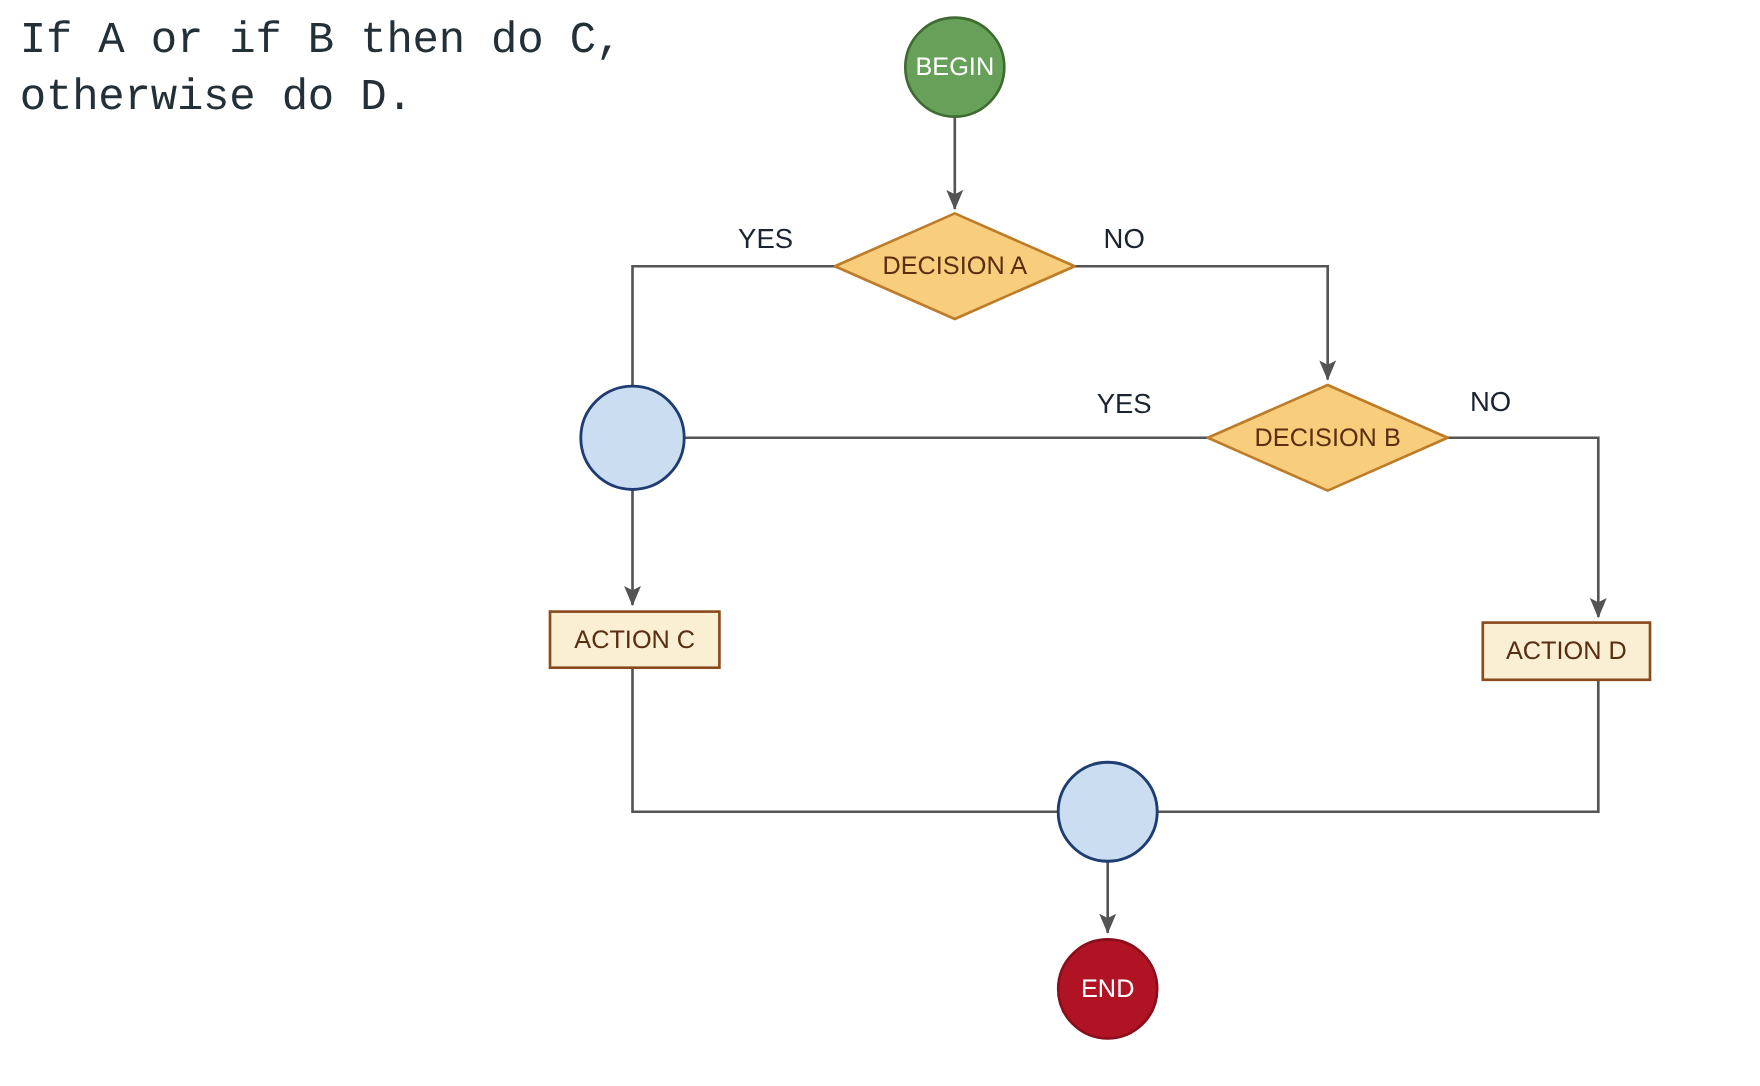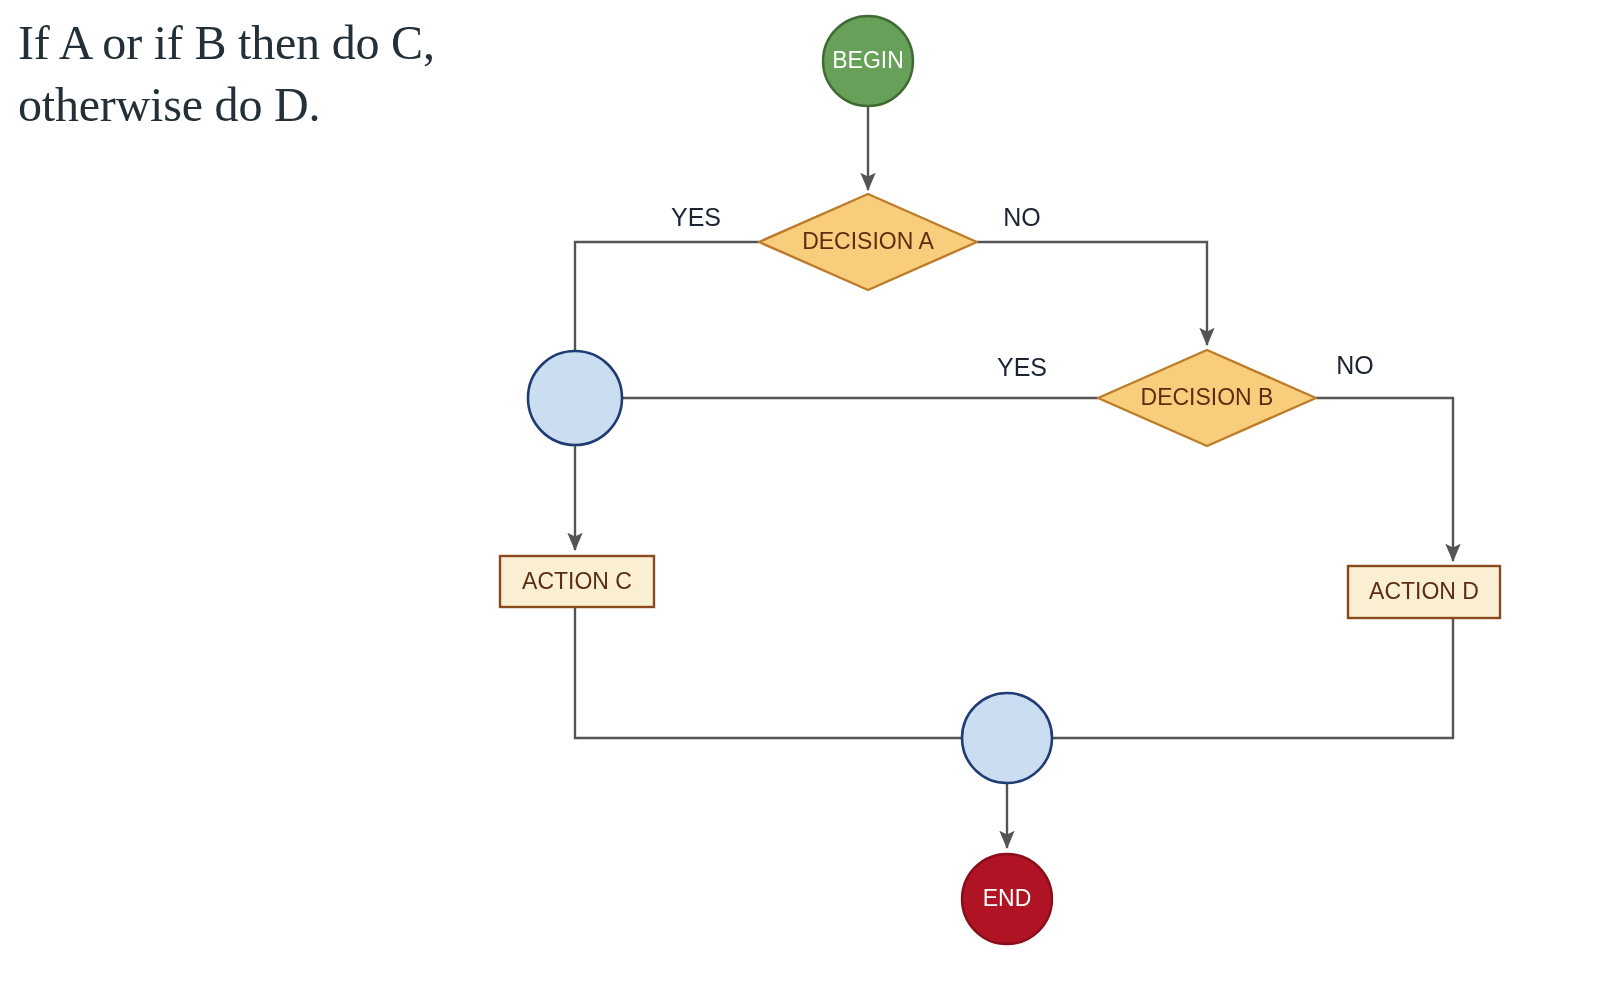--- a/index.html
+++ b/index.html
@@ -25,22 +25,22 @@
     top: 0;
     left: 0;
     width: 1600px;
     height: 987px;
   }
   .caption {
     position: absolute;
     left: 18px;
     top: 12px;
     width: 620px;
-    font-family: Liberation Serif, serif;
-    font-size: 48px;
+    font-family: Liberation Mono, monospace;
+    font-size: 40px;
     line-height: 1.30;
     color: #243038;
     letter-spacing: -0.2px;
     white-space: pre-line;
   }
   .node-label {
     font-family: "Liberation Sans", sans-serif;
     text-anchor: middle;
     dominant-baseline: middle;
   }

